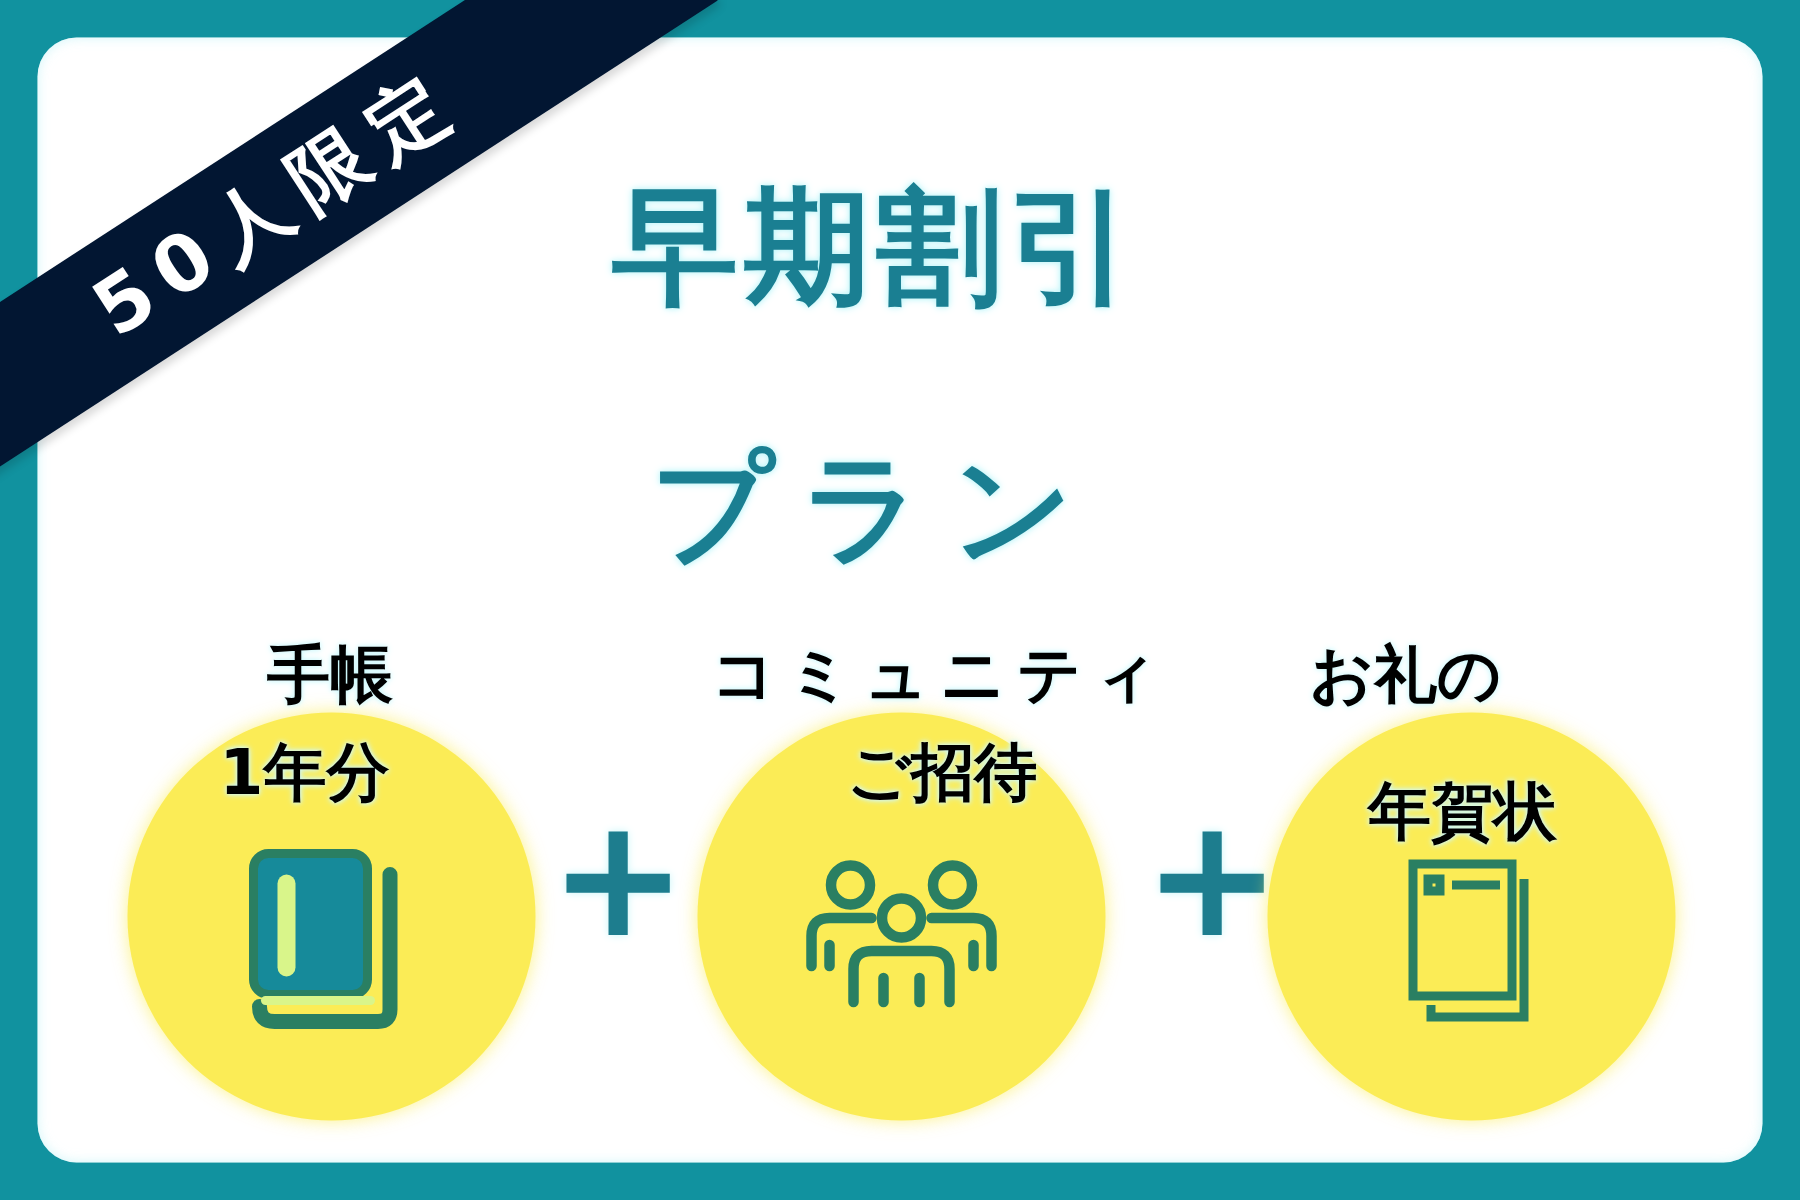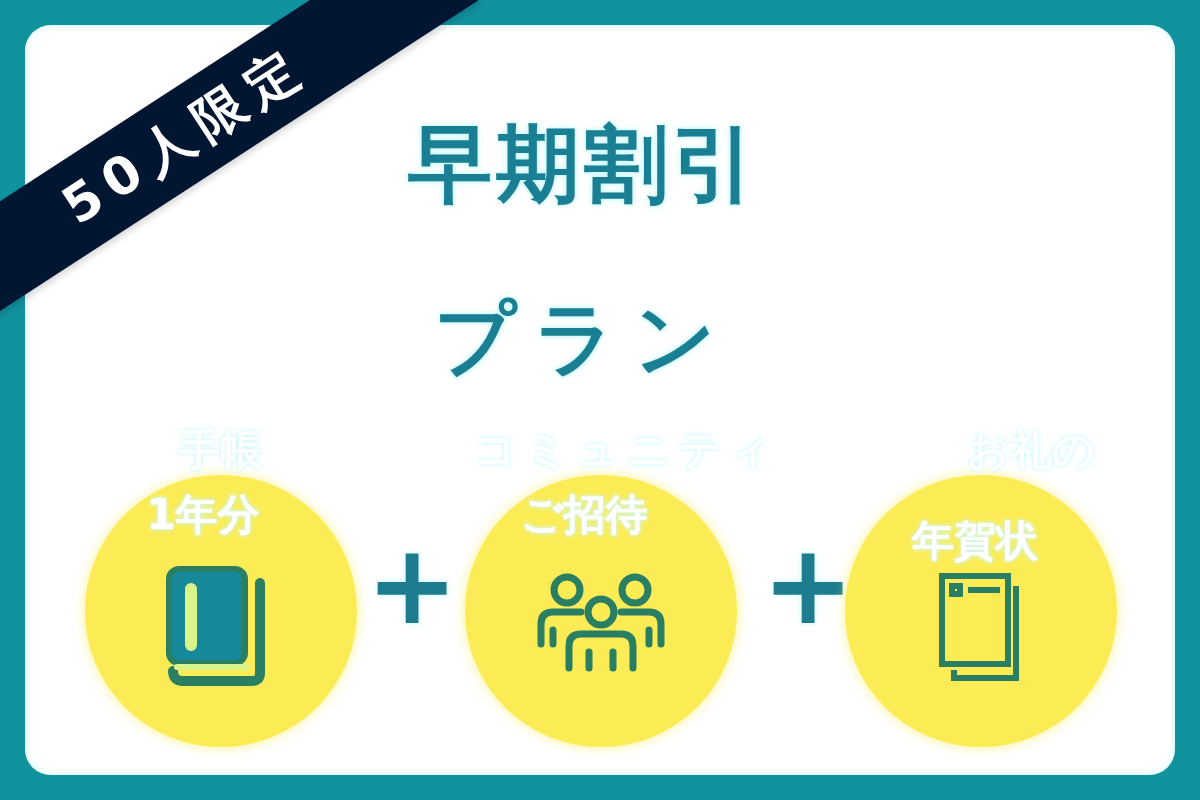--- a/index.html
+++ b/index.html
@@ -41,21 +41,21 @@
     .title.line1 { top: 108px; font-size: 84px; letter-spacing: 4px; }
     .title.line2 { top: 250px; font-size: 80px; letter-spacing: 18px; margin-top: 36px; }
     .item { position: absolute; }
     .circle {
       position: absolute; border-radius: 50%;
       background: #fbec56;
       box-shadow: 0 0 12px rgba(251,236,86,0.7);
     }
     .label {
       position: absolute; text-align: center; font-weight: bold;
-      color: #ffffff; font-size: 42px; line-height: 60px;
+      color: #000000; font-size: 42px; line-height: 60px;
       text-shadow: 0 0 5px #c8f7fb, 0 0 3px #e0fcfe;
       white-space: nowrap;
     }
     .plus {
       position: absolute; color: #1d7d8e; font-size: 110px; font-weight: bold;
       line-height: 1; text-shadow: 0 0 6px #c6f5f8;
     }
     .icon { position: absolute; }
   </style>
 </head>
@@ -76,42 +76,42 @@
     <path d="M95 18 V108 Q95 116 87 116 H18 Q8 116 8 106" fill="none" stroke="#2a7f62" stroke-width="10" stroke-linecap="round"></path>
     <path d="M12 102 H82" stroke="#d9f58a" stroke-width="6" stroke-linecap="round"></path>
   </svg>
 </div>
 
 <div class="plus" style="left:366px; top:530px;">+</div>
 
 <div class="item">
   <div class="circle" style="left:465px; top:475px; width:272px; height:272px;"></div>
   <div class="label" style="left:420px; top:420px; width:360px; letter-spacing:8px;text-align:right;">コミュニティ</div>
-  <div class="label" style="left:464px; top:485px; width:240px;">ご招待</div>
+  <div class="label" style="left:508px; top:485px; width:240px;">ご招待</div>
   <svg class="icon" style="left:535px; top:572px;" width="132" height="100" viewBox="0 0 132 100">
     <g fill="none" stroke="#2a7f62" stroke-width="7" stroke-linecap="round">
       <circle cx="32" cy="18" r="13"></circle>
       <circle cx="100" cy="18" r="13"></circle>
       <circle cx="66" cy="40" r="13"></circle>
       <path d="M6 72 V52 Q6 40 18 40 H46"></path>
       <path d="M126 72 V52 Q126 40 114 40 H86"></path>
       <path d="M34 96 V74 Q34 62 46 62 H86 Q98 62 98 74 V96"></path>
       <path d="M18 58 V72"></path>
       <path d="M114 58 V72"></path>
       <path d="M54 80 V96"></path>
       <path d="M78 80 V96"></path>
     </g>
   </svg>
 </div>
 
 <div class="plus" style="left:762px; top:530px;">+</div>
 
 <div class="item">
   <div class="circle" style="left:845px; top:475px; width:272px; height:272px;"></div>
-  <div class="label" style="left:855px; top:420px; width:240px;text-align:right;">お礼の</div>
+  <div class="label" style="left:817px; top:420px; width:240px;">お礼の</div>
   <div class="label" style="left:855px; top:485px; width:240px;margin-top:26px;">年賀状</div>
   <svg class="icon" style="left:938px; top:572px;" width="90" height="112" viewBox="0 0 90 112">
     <g fill="none" stroke="#2a7f62" stroke-width="6">
       <rect x="4" y="4" width="66" height="88"></rect>
       <path d="M78 14 V106 H16 V98"></path>
       <rect x="14" y="14" width="8" height="8"></rect>
     </g>
     <path d="M30 18 H62" stroke="#2a7f62" stroke-width="6"></path>
   </svg>
 </div>

